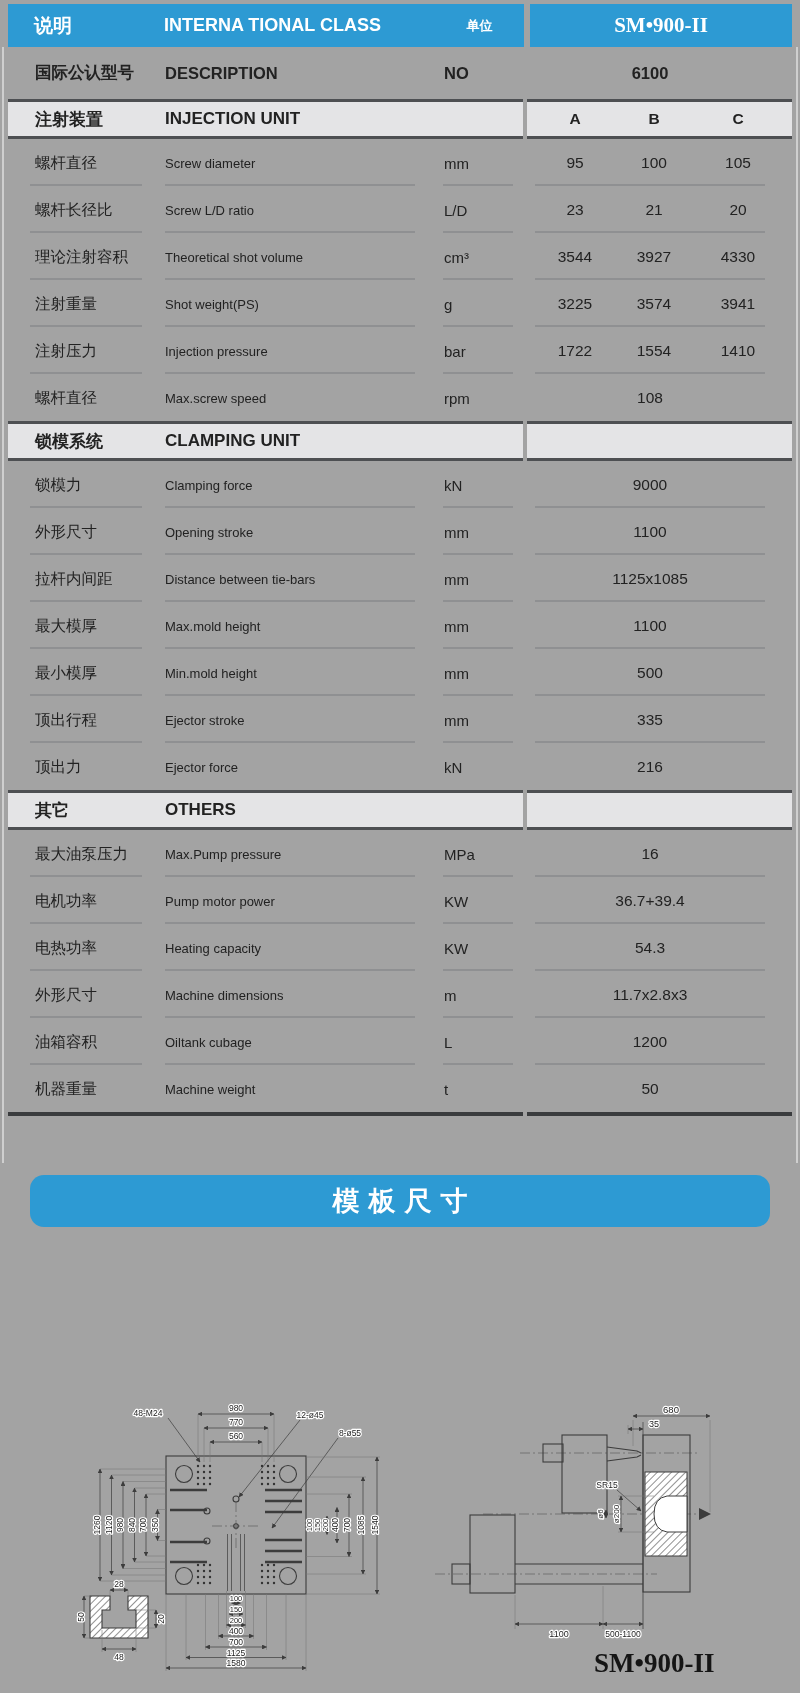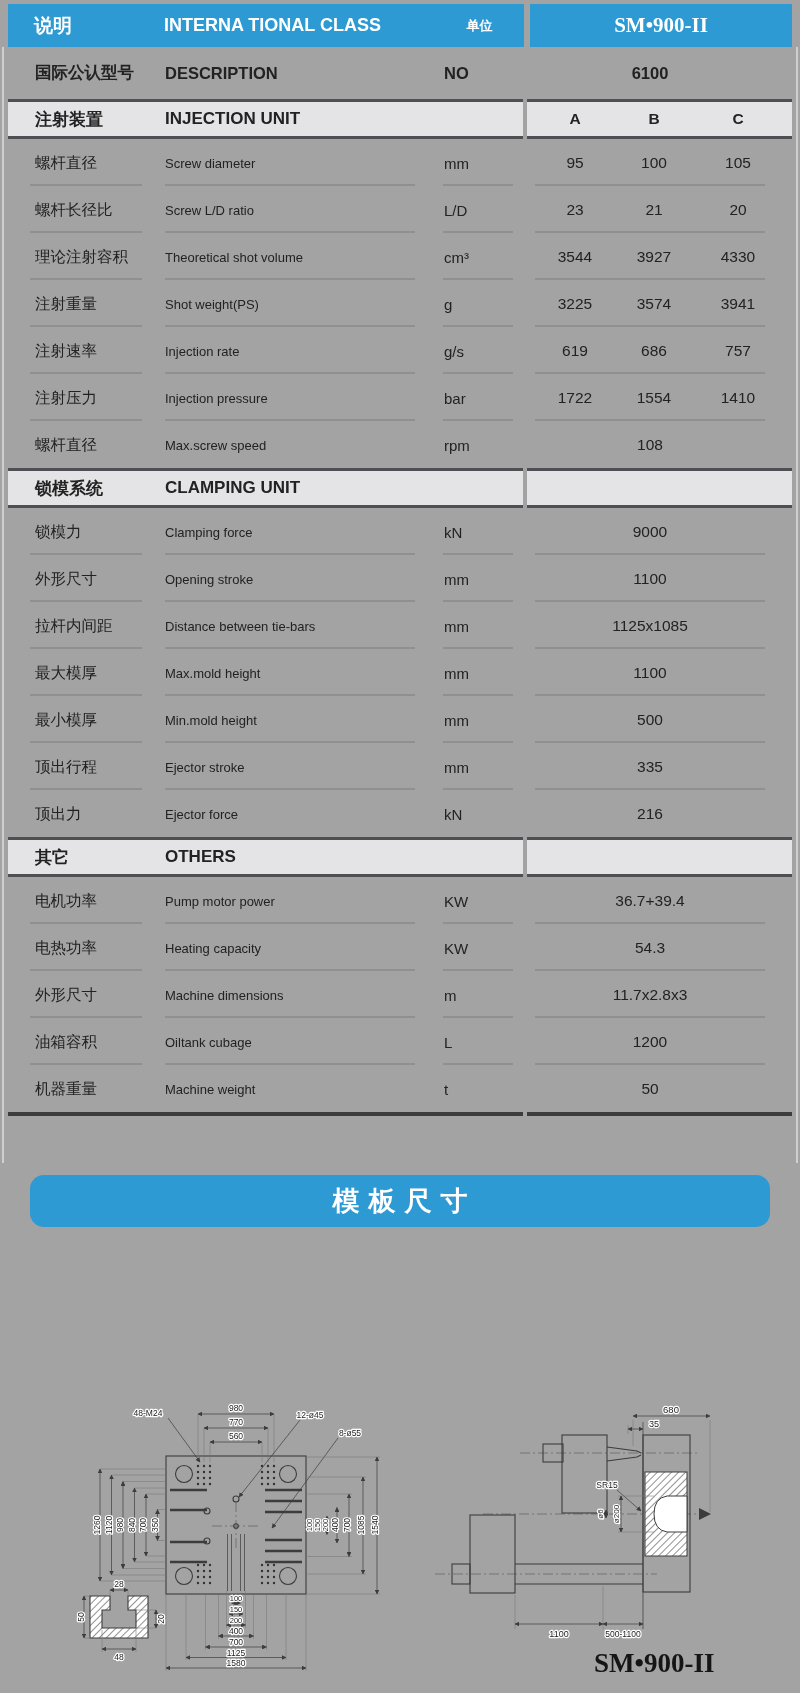--- a/index.html
+++ b/index.html
@@ -129,32 +129,20 @@
       <span class="unit">g</span>
       <span class="va">3225</span>
       <span class="vb">3574</span>
       <span class="vc">3941</span>
       <i class="ul u1"></i>
         <i class="ul u2"></i>
         <i class="ul u3"></i>
         <i class="ul u4"></i>
     </div>
     <div class="row">
-      <span class="cn">注射速率</span>
-      <span class="en">Injection rate</span>
-      <span class="unit">g/s</span>
-      <span class="va">619</span>
-      <span class="vb">686</span>
-      <span class="vc">757</span>
-      <i class="ul u1"></i>
-        <i class="ul u2"></i>
-        <i class="ul u3"></i>
-        <i class="ul u4"></i>
-    </div>
-    <div class="row">
       <span class="cn">注射压力</span>
       <span class="en">Injection pressure</span>
       <span class="unit">bar</span>
       <span class="va">1722</span>
       <span class="vb">1554</span>
       <span class="vc">1410</span>
       <i class="ul u1"></i>
         <i class="ul u2"></i>
         <i class="ul u3"></i>
         <i class="ul u4"></i>
@@ -240,20 +228,30 @@
       <span class="vs">216</span>
     </div>
 
     <div class="band">
       <div class="bseg bl"></div>
       <div class="bseg br"></div>
       <span class="cn">其它</span>
       <span class="en">OTHERS</span>
     </div>
 
+    <div class="row">
+      <span class="cn">最大油泵压力</span>
+      <span class="en">Max.Pump pressure</span>
+      <span class="unit">MPa</span>
+      <span class="vs">16</span>
+      <i class="ul u1"></i>
+        <i class="ul u2"></i>
+        <i class="ul u3"></i>
+        <i class="ul u4"></i>
+    </div>
     <div class="row">
       <span class="cn">电机功率</span>
       <span class="en">Pump motor power</span>
       <span class="unit">KW</span>
       <span class="vs">36.7+39.4</span>
       <i class="ul u1"></i>
         <i class="ul u2"></i>
         <i class="ul u3"></i>
         <i class="ul u4"></i>
     </div>

